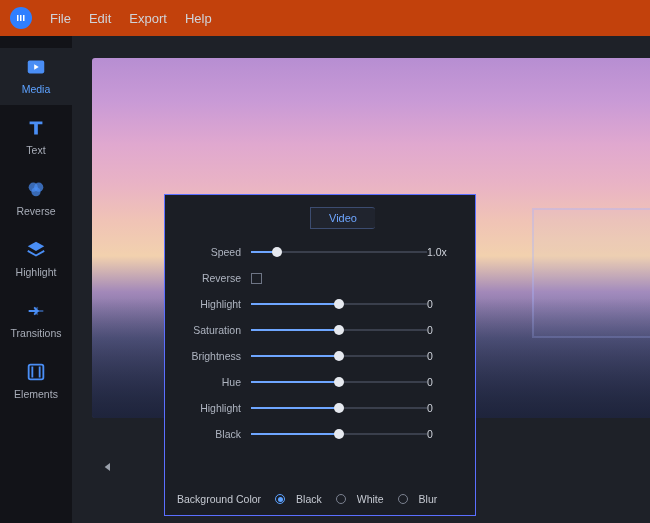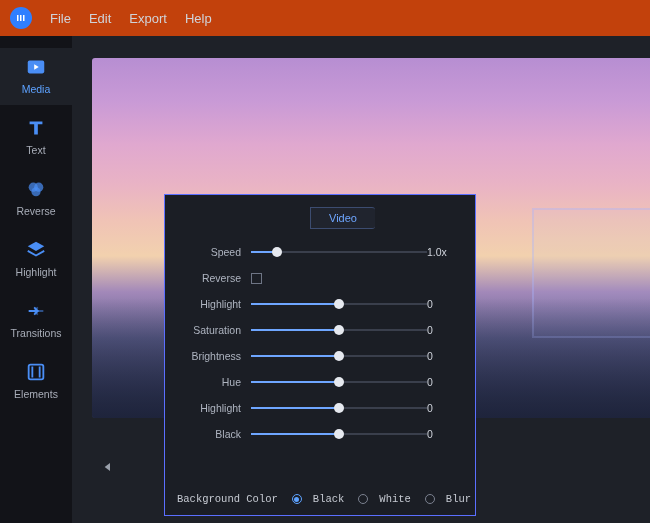--- a/index.html
+++ b/index.html
@@ -140,21 +140,21 @@
     background:#e6e9ef; transform:translate(-50%,-50%);
   }
   .checkbox{
     width:11px;height:11px;border:1px solid #6e7585;display:inline-block;cursor:pointer;
   }
   .icon-btn{
     width:18px;height:18px;display:flex;align-items:center;justify-content:center;
     cursor:pointer;
   }
   .icon-btn svg{width:14px;height:14px;stroke:#b8bcc4;fill:none;stroke-width:1.4;}
-  .bg-row{display:flex;align-items:flex-start;gap:14px;padding:8px 0 10px 12px;font-size:10.5px;font-family:Liberation Mono, monospace;}
+  .bg-row{display:flex;align-items:flex-start;gap:14px;padding:8px 0 10px 12px;font-size:10.5px;}
   .radio{display:flex;align-items:center;gap:11px;cursor:pointer;}
   .radio .dot{width:10px;height:10px;border:1px solid #7b8190;border-radius:50%;display:inline-flex;align-items:center;justify-content:center;}
   .radio.checked .dot{border-color:#5da2ff;}
   .radio.checked .dot::after{content:"";width:5px;height:5px;border-radius:50%;background:#5da2ff;}
 </style>
 </head>
 <body>
 
 <div class="menubar">
   <div class="logo">

